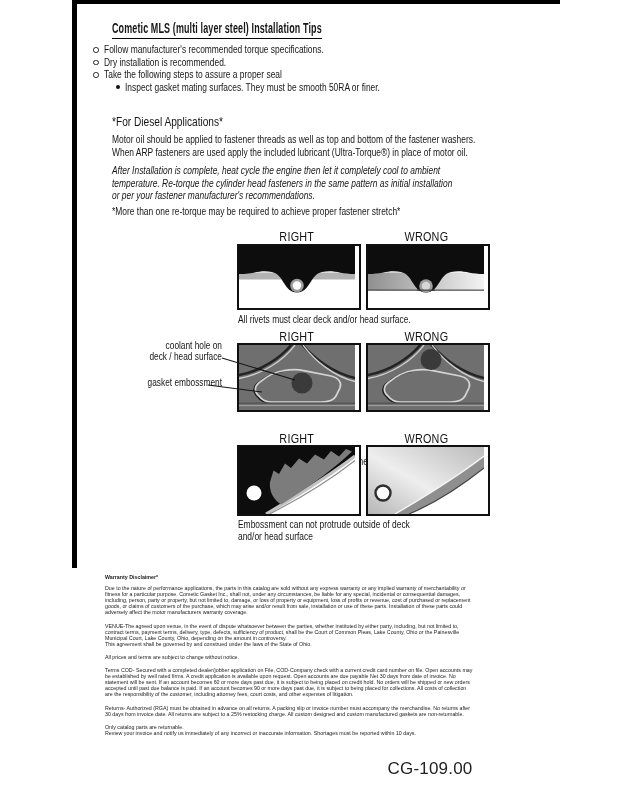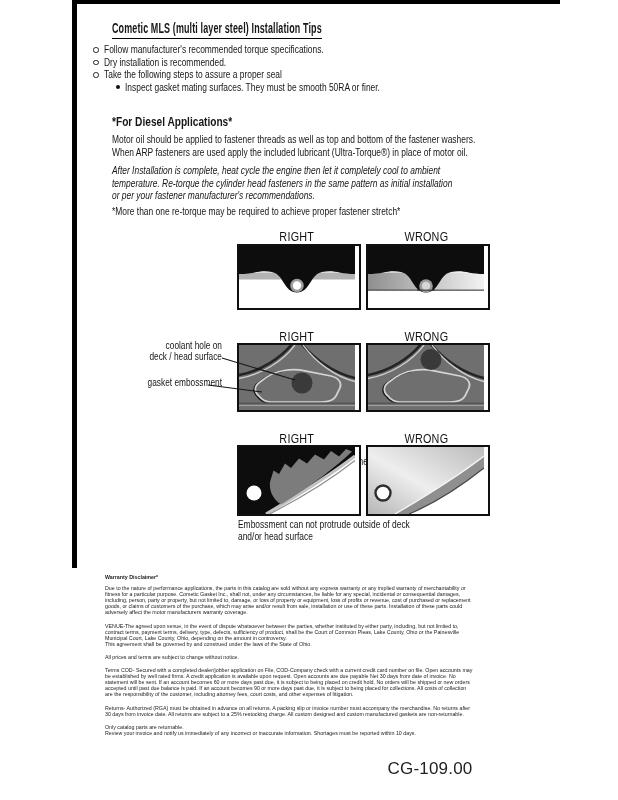--- a/index.html
+++ b/index.html
@@ -15,21 +15,21 @@
                border-bottom:1.6px solid #000; padding-bottom:2px; letter-spacing:0.2px; }
 
   .bullets { position:absolute; left:93px; top:43px; font-size:10.8px;text-align:center; }
   .b  { display:flex; align-items:flex-start; height:12.7px; }
   .b .txt { display:inline-block; transform:scaleX(0.78); transform-origin:0 50%; white-space:nowrap; line-height:12.7px; }
   .dot { flex:0 0 auto; width:3.5px; height:3.5px; border-radius:50%; margin:4px 5px 0 0; }
   .b1 .dot { border:1.1px solid #222; }
   .b2 { margin-left:23px; }
   .b2 .dot { background:#111; width:4px; height:4px; margin-top:4.2px; }
 
-  .sec-head { position:absolute; left:112px; top:114px; font-size:13px; font-weight:bold; white-space:nowrap; }
+  .sec-head { position:absolute; left:112px; top:114px; font-size:13px; font-weight:normal; white-space:nowrap; }
   .sec-head .sq { display:inline-block; transform:scaleX(0.78); transform-origin:0 50%; }
 
   .para { position:absolute; left:112px; font-size:10.8px; }
   .para .ln { transform:scaleX(0.78); transform-origin:0 50%; white-space:nowrap; line-height:12.6px; }
   .p1 { top:133px; } .p2 { top:164px;font-style:italic; } .p3 { top:205px; }
 
   .hdr { position:absolute; width:120px; text-align:center; font-size:13.5px; color:#111; white-space:nowrap; }
   .hdr .sq { display:inline-block; transform:scaleX(0.8); transform-origin:50% 50%; letter-spacing:0.3px; }
 
   .dbox { position:absolute; width:120px; border:2px solid #101010; background:#fff; box-sizing:content-box; }
@@ -136,20 +136,23 @@
       <rect y="43.6" width="116" height="1.1" fill="#3a3a3a"></rect>
       <path d="M0,0 H116 V28 C101,28 95,23.5 83,26 C71,28.5 71,46.5 58,46.5 C45,46.5 45,28.5 33,26 C21,23.5 15,28 0,28 Z" fill="#0d0d0d"></path>
       <g>
         <circle cx="58" cy="40" r="6.8" fill="#9c9c9c"></circle>
         <circle cx="58" cy="40" r="4.2" fill="#d6d6d6"></circle>
       </g>
       <rect x="49" y="43.6" width="18" height="1.1" fill="#3a3a3a"></rect>
     </svg>
   </div>
 
+  <div class="cap" style="left:238px; top:313px;">
+    <div class="ln">All rivets must clear deck and/or head surface.</div>
+  </div>
 
   <div class="hdr" style="left:237px; top:329px;">
     <span class="sq">RIGHT</span>
   </div>
   <div class="hdr" style="left:366px; top:329px;">
     <span class="sq">WRONG</span>
   </div>
 
   <div class="lbl" style="top:340px;">
     <span class="ln">coolant hole on</span>

